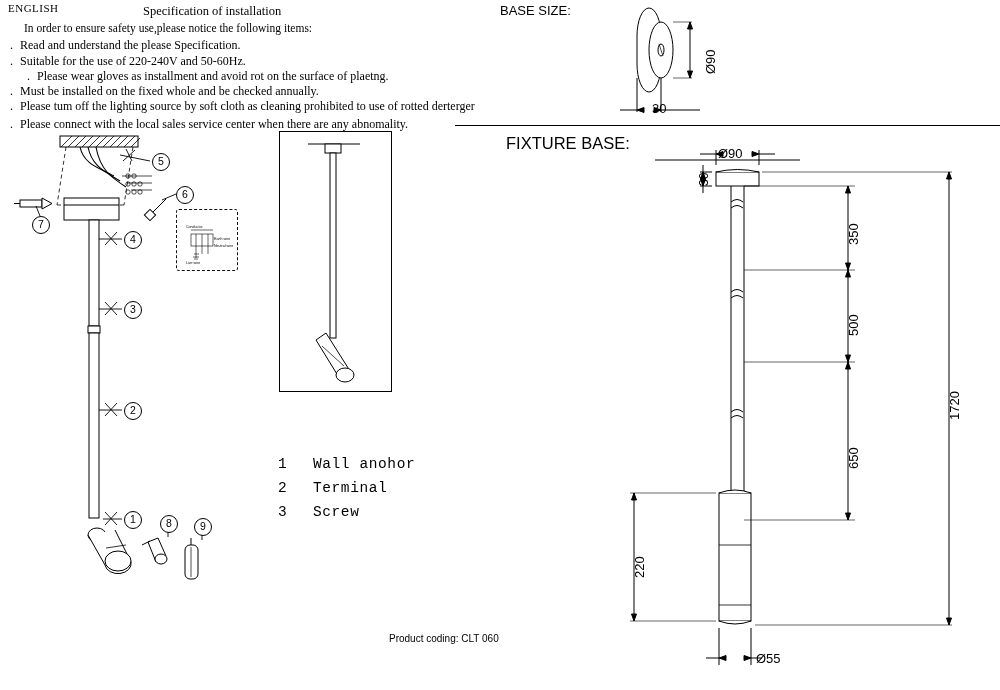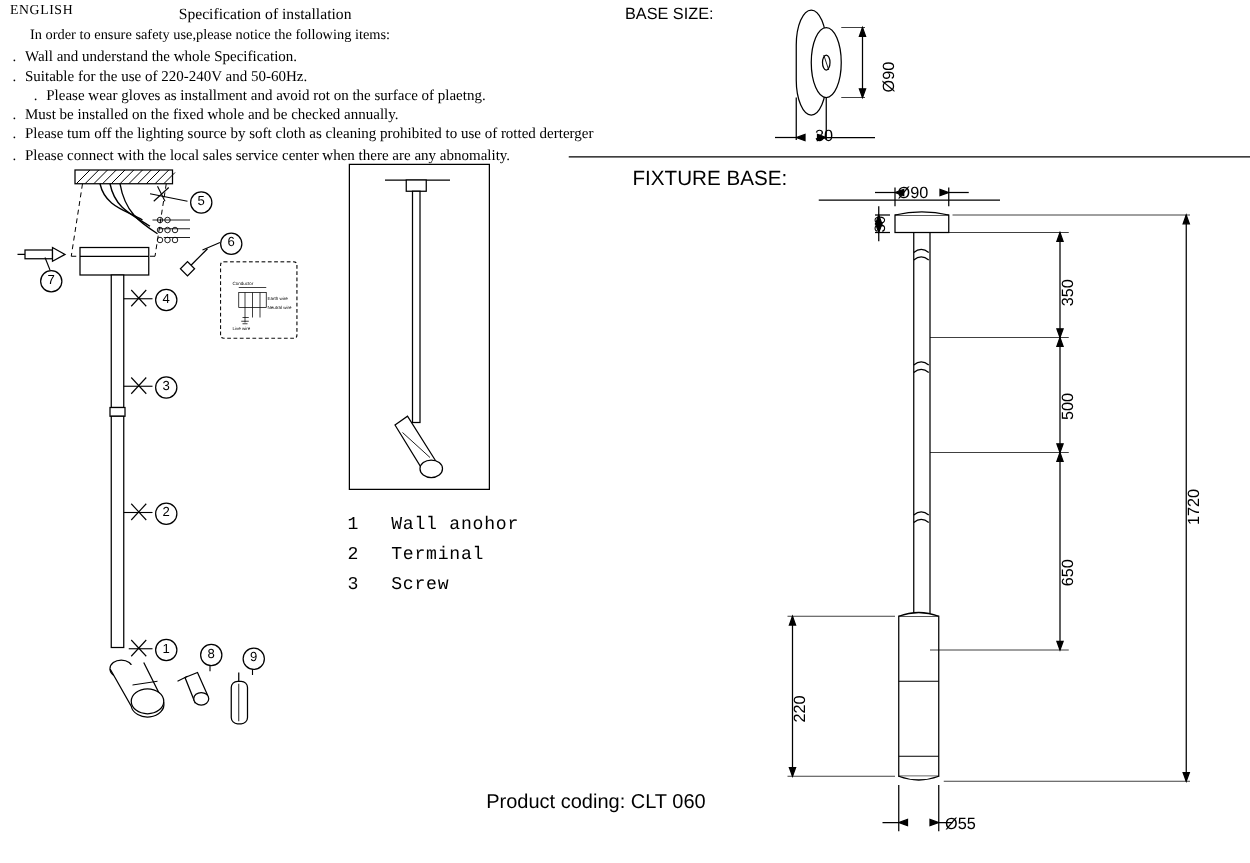--- a/index.html
+++ b/index.html
@@ -39,26 +39,27 @@
     font-size:12px;
   }
 
   
   .legend-row {
     left:278px;
     font-size:14.5px;
     font-family:"Liberation Mono", monospace;
     letter-spacing:0.6px;
     white-space:nowrap;
+    margin-top:44px;
   }
 
   
   #base-size-title { left:500px; top:3px; font-size:13px; font-family:"Liberation Sans", sans-serif; }
   #fixture-size-title { left:506px; top:134px; font-size:16.5px; font-family:"Liberation Sans", sans-serif; }
-  #product-coding { left:389px; top:633px; font-size:16px; font-family:"Liberation Sans", sans-serif; }
+  #product-coding { left:389px; top:633px; font-size:10px; font-family:"Liberation Sans", sans-serif; }
 
   
   .dim {
     font-size:13px;
     font-family:"Liberation Sans", sans-serif;
   }
   .rot90 { transform:rotate(-90deg); transform-origin:left top; white-space:nowrap; }
 
   
   .circ {
@@ -91,21 +92,21 @@
 
   svg { position:absolute; left:0; top:0; overflow:visible; }
 </style>
 </head>
 <body>
 
 <div class="abs" id="lang-title">ENGLISH</div>
 <div class="abs" id="spec-title">Specification of installation</div>
 <div class="abs" id="intro">In order to ensure safety use,please notice the following items:</div>
 
-<div class="abs bullet" style="top:38px;"><span class="dot">.</span><span>Wall and understand the whole Specification.</span></div>
+<div class="abs bullet" style="top:38px;"><span class="dot">.</span><span>Read and understand the please Specification.</span></div>
 <div class="abs bullet" style="top:54px;"><span class="dot">.</span><span>Suitable for the use of 220-240V and 50-60Hz.</span></div>
 <div class="abs bullet" style="top:69px;margin-left:17px;"><span class="dot">.</span><span>Please wear gloves as installment and avoid rot on the surface of plaetng.</span></div>
 <div class="abs bullet" style="top:84px;"><span class="dot">.</span><span>Must be installed on the fixed whole and be checked annually.</span></div>
 <div class="abs bullet" style="top:99px;"><span class="dot">.</span><span>Please tum off the lighting source by soft cloth as cleaning prohibited to use of rotted derterger</span></div>
 <div class="abs bullet" style="top:117px;"><span class="dot">.</span><span>Please connect with the local sales service center when there are any abnomality.</span></div>
 
 <svg width="1000" height="690">
   <g stroke="#000" fill="none" stroke-width="1">
 
     <rect x="60" y="136" width="78" height="11" fill="#fff"></rect>

